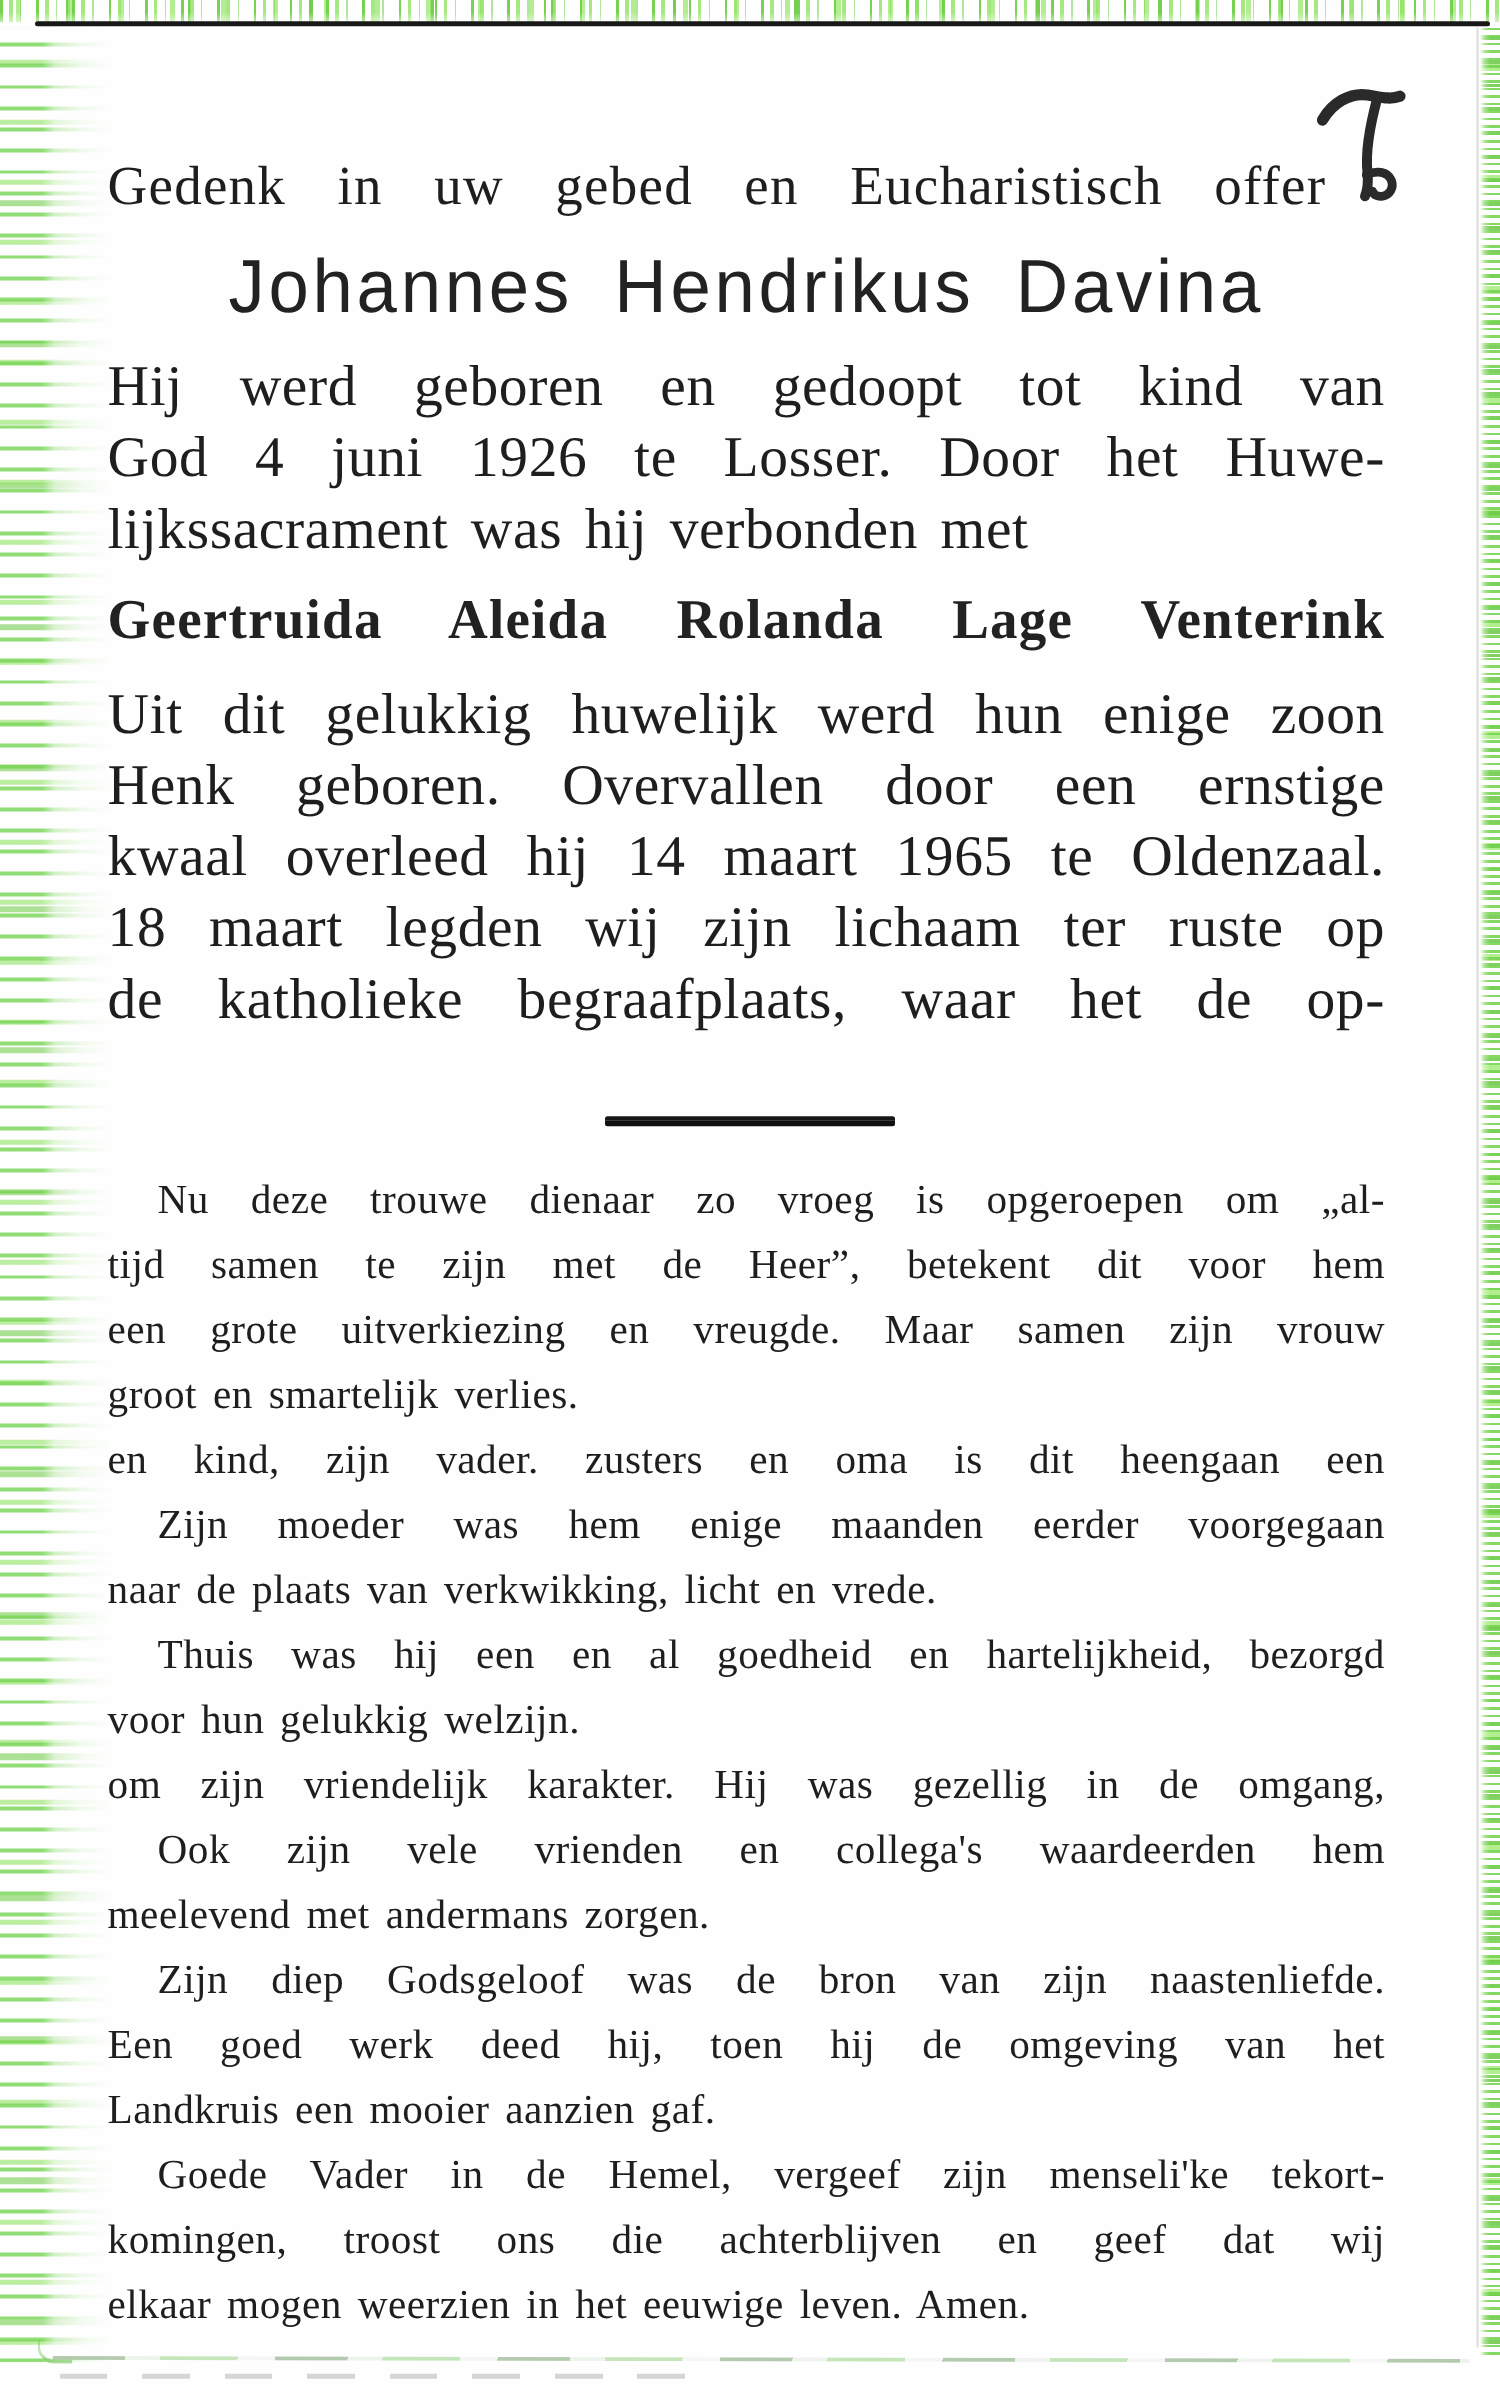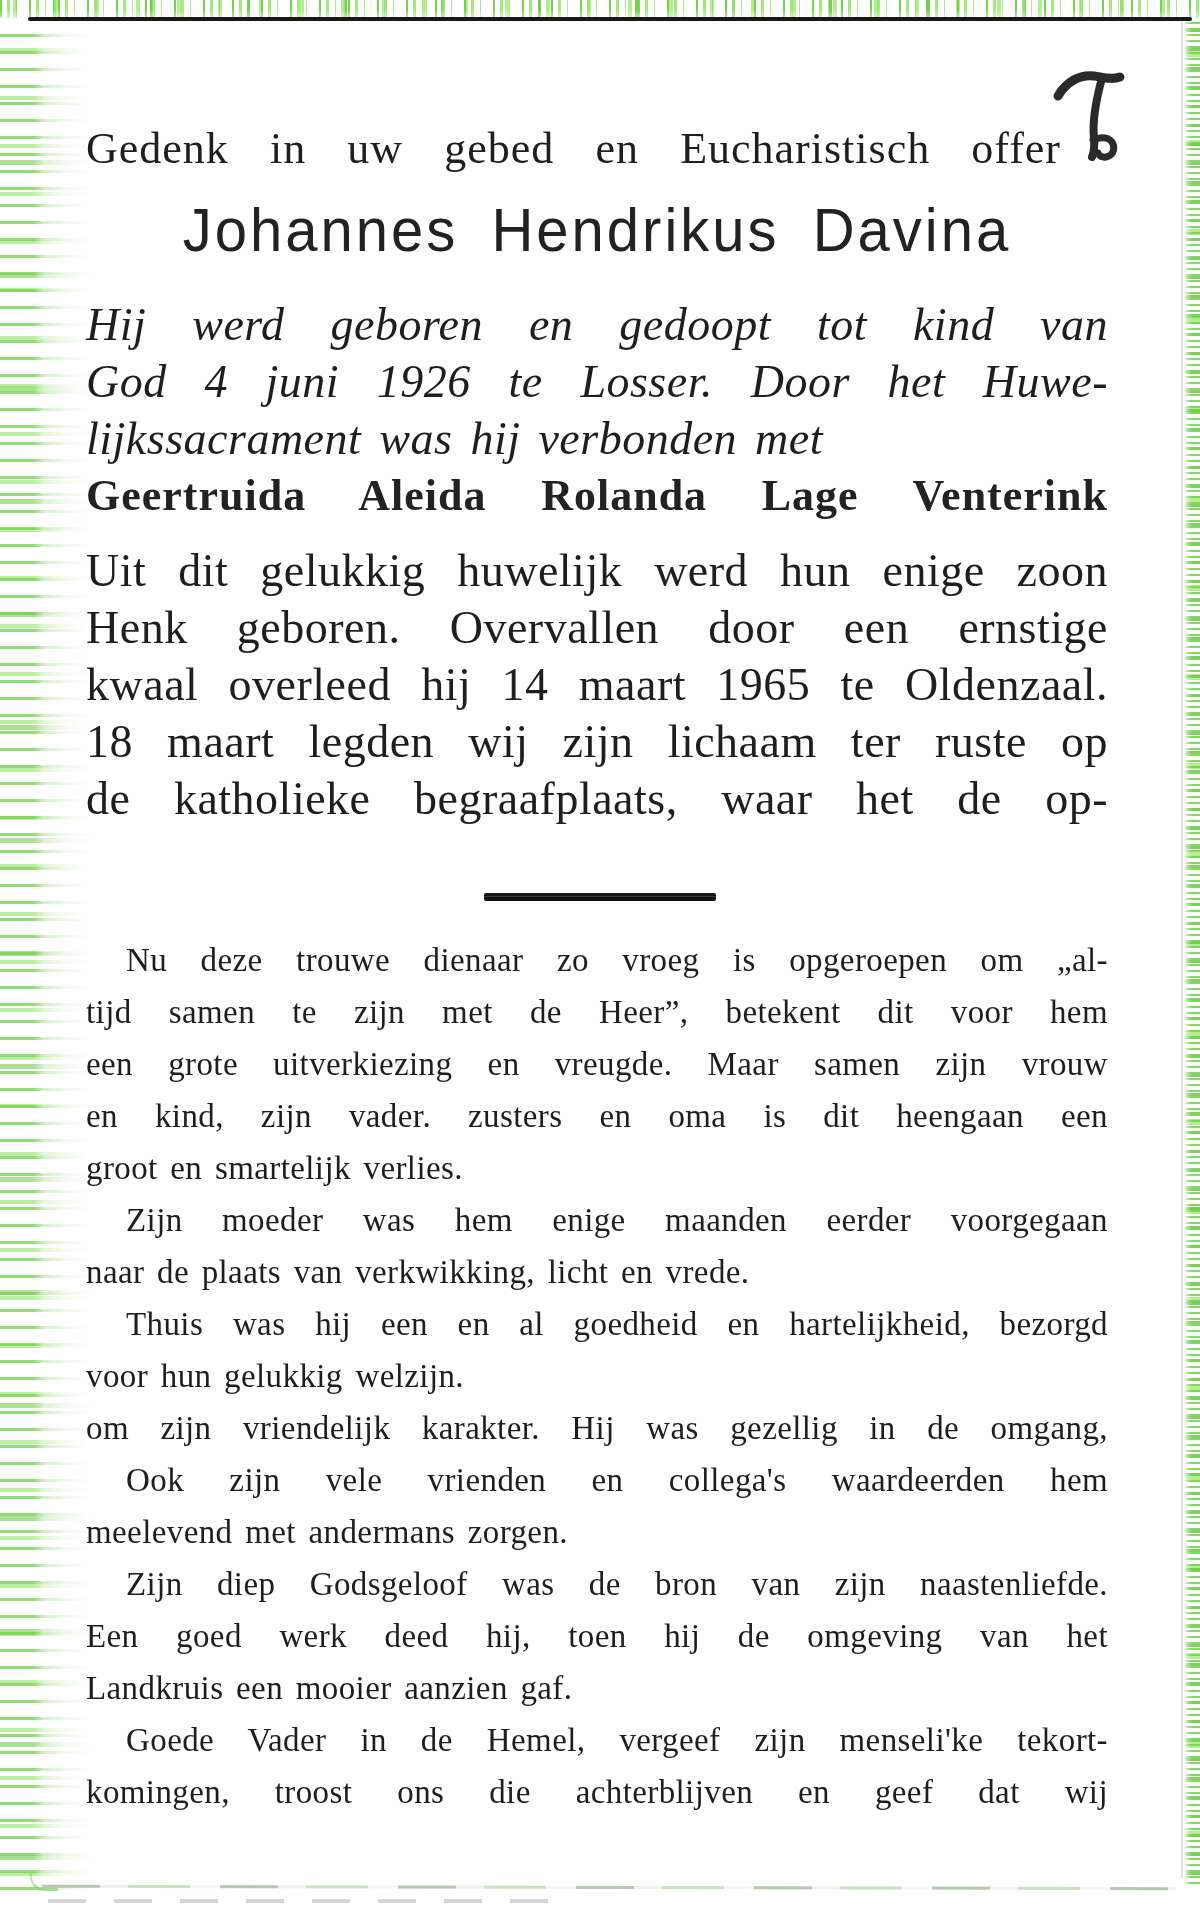--- a/index.html
+++ b/index.html
@@ -54,21 +54,21 @@
 
   .intro{top:104px;font-size:44px;line-height:50px;letter-spacing:1px;word-spacing:8px;
     width:975px;text-align:justify;text-align-last:justify;}
   .mark-svg{position:absolute;top:40px;right:-24px;width:82px;height:118px;}
 
   .deceased{top:176px;font-family:"Liberation Sans",sans-serif;font-weight:500;
     font-size:58px;letter-spacing:3px;word-spacing:14px;text-align:center;margin:0;
     transform:scaleY(1.04);color:#222;}
 
   .upper-para{font-size:46px;line-height:57px;word-spacing:6px;letter-spacing:.5px;}
-  .birth{top:276px;font-style:italic;}
+  .birth{top:260px;}
   .spouse{top:450px;font-family:Liberation Serif, serif;font-weight:700;
     font-size:44px;letter-spacing:1px;margin:0;text-align:justify;text-align-last:justify;
     color:#222;transform:scaleY(1.02);}
   .death{top:522px;}
 
   .divider{top:873px;left:398px;width:232px;height:8px;border-radius:2px;
     background:linear-gradient(180deg,#161616 0 3px,#3a3a3a 3px 4px,#101010 4px 8px);}
 
   .body-block{top:914px;font-size:33px;line-height:52px;word-spacing:4px;letter-spacing:.4px;}
 
@@ -119,22 +119,22 @@
         <div class="line">de katholieke begraafplaats, waar het de op-</div>
       </div>
 
     <div class="divider abs" style="left:398px;right:auto;"></div>
 
     <div class="abs body-block">
         <div class="bpara">
           <div class="line indent">Nu deze trouwe dienaar zo vroeg is opgeroepen om „al-</div>
           <div class="line">tijd samen te zijn met de Heer”, betekent dit voor hem</div>
           <div class="line">een grote uitverkiezing en vreugde. Maar samen zijn vrouw</div>
+          <div class="line last">groot en smartelijk verlies.</div>
           <div class="line">en kind, zijn vader. zusters en oma is dit heengaan een</div>
-          <div class="line last">groot en smartelijk verlies.</div>
         </div>
         <div class="bpara">
           <div class="line indent">Zijn moeder was hem enige maanden eerder voorgegaan</div>
           <div class="line last">naar de plaats van verkwikking, licht en vrede.</div>
         </div>
         <div class="bpara">
           <div class="line indent">Thuis was hij een en al goedheid en hartelijkheid, bezorgd</div>
           <div class="line last">voor hun gelukkig welzijn.</div>
         </div>
         <div class="bpara">
@@ -143,17 +143,18 @@
           <div class="line last">meelevend met andermans zorgen.</div>
         </div>
         <div class="bpara">
           <div class="line indent">Zijn diep Godsgeloof was de bron van zijn naastenliefde.</div>
           <div class="line">Een goed werk deed hij, toen hij de omgeving van het</div>
           <div class="line last">Landkruis een mooier aanzien gaf.</div>
         </div>
         <div class="bpara">
           <div class="line indent">Goede Vader in de Hemel, vergeef zijn menseli'ke tekort-</div>
           <div class="line">komingen, troost ons die achterblijven en geef dat wij</div>
+          <div class="line last">elkaar mogen weerzien in het eeuwige leven. Amen.</div>
         </div>
       </div>
 
   </div>
 </div>
 
 </body></html>

